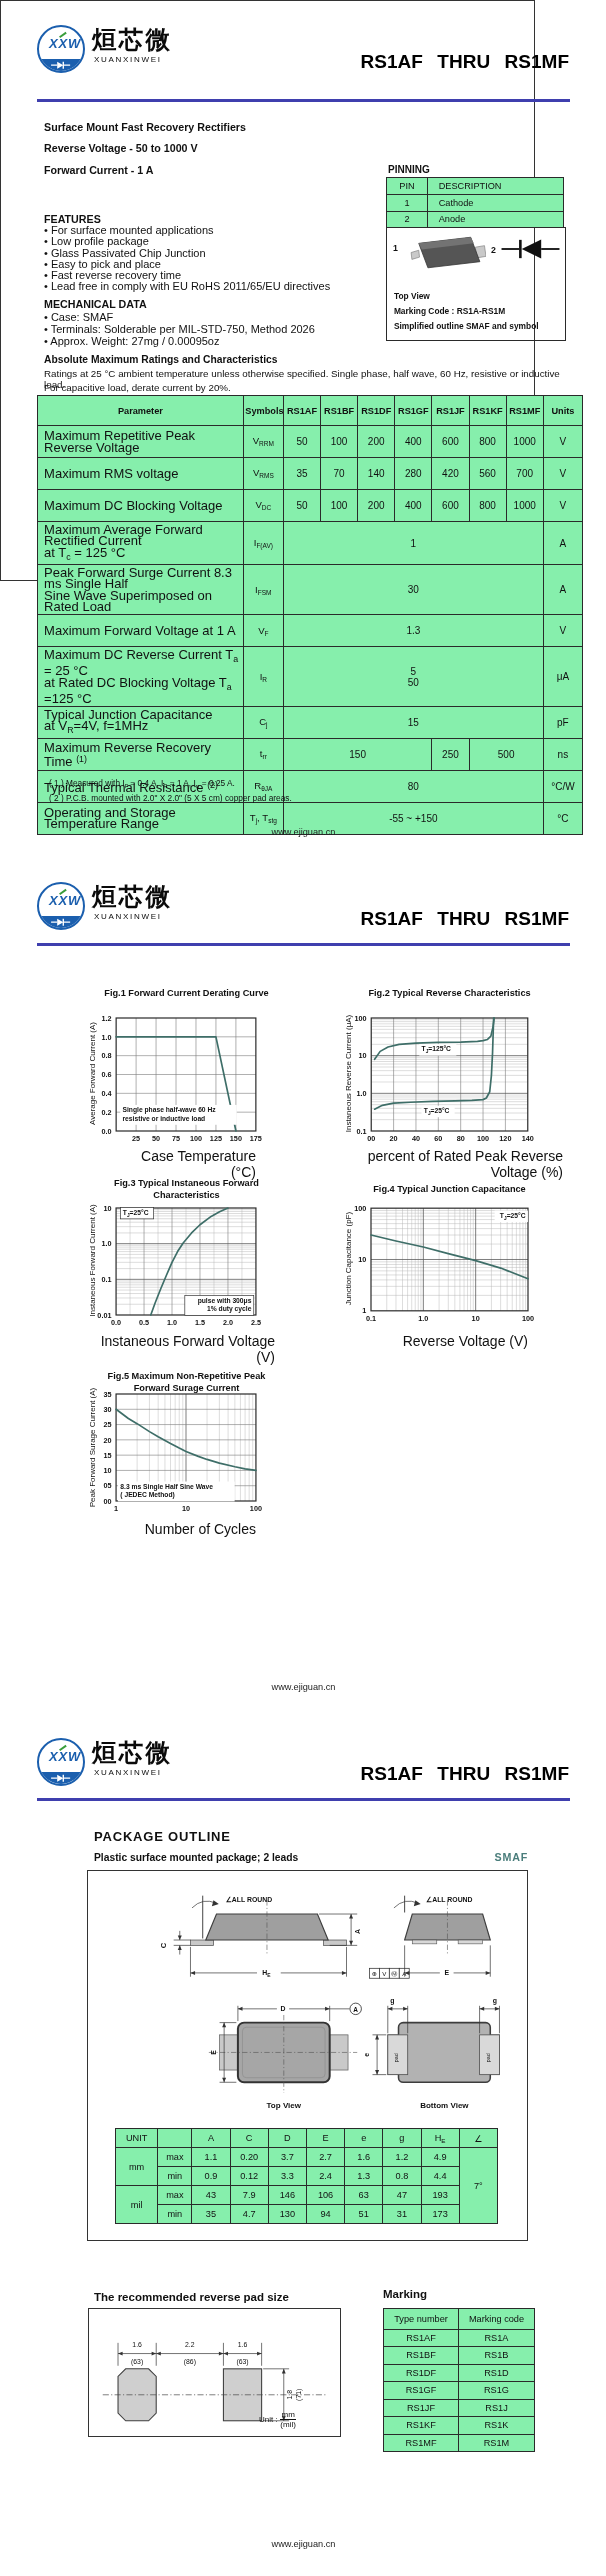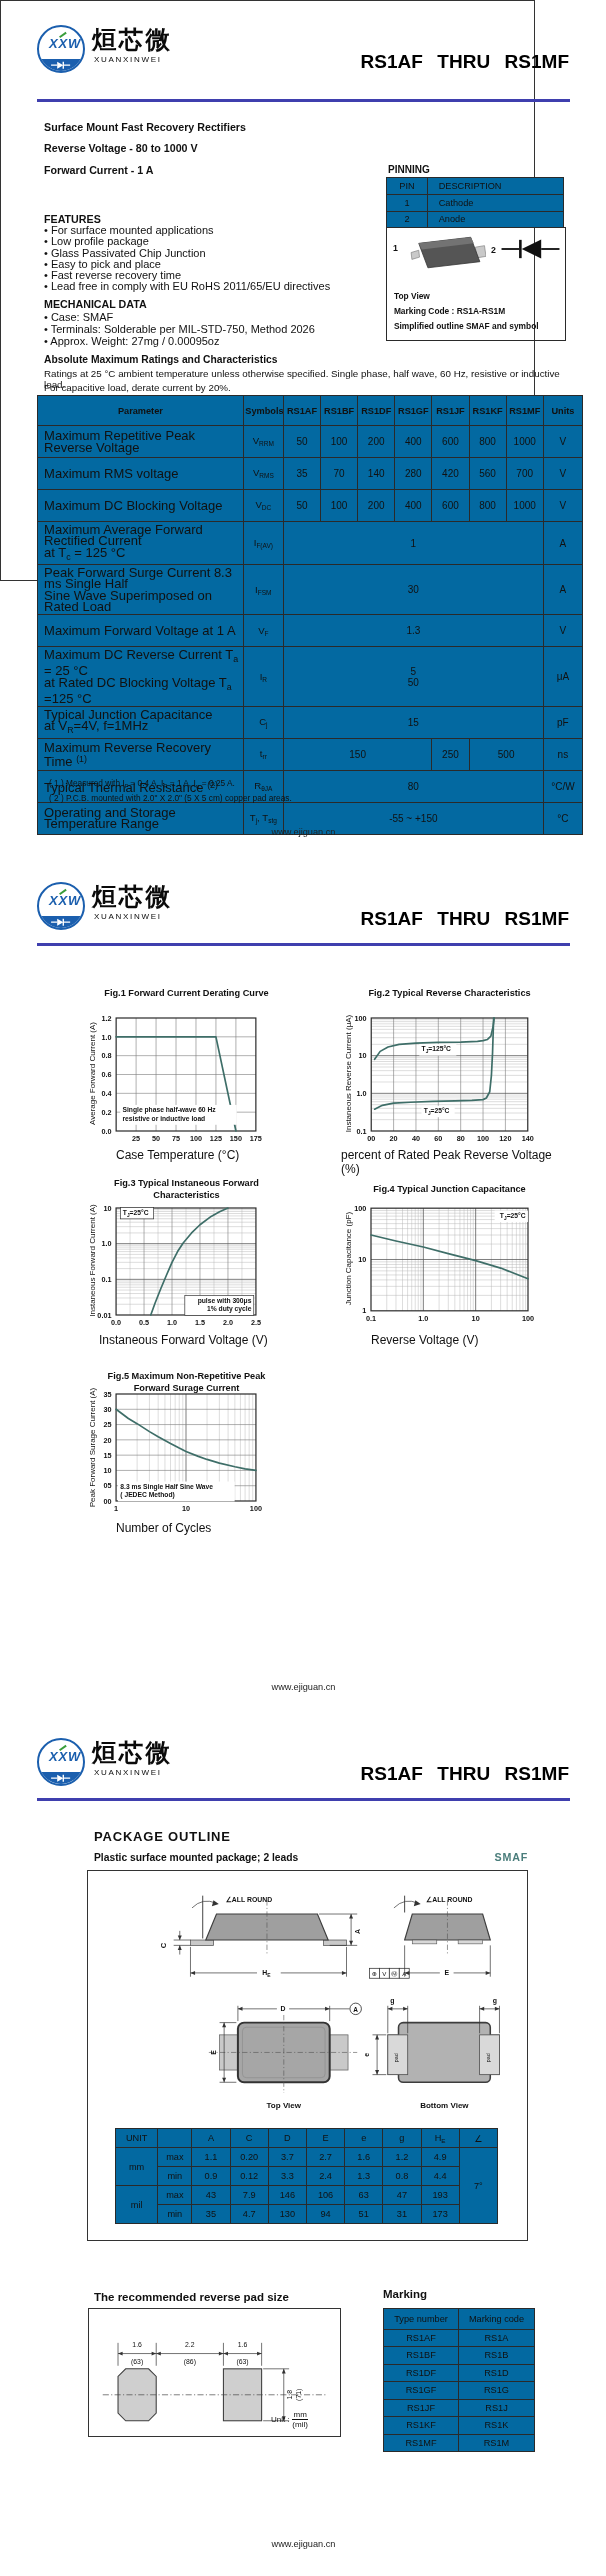--- a/index.html
+++ b/index.html
@@ -16,21 +16,21 @@
   .logo-en{position:absolute;left:57px;top:32px;font-size:8px;letter-spacing:1.7px;color:#0a0a0a}
   .doc-title{width:264px;text-align:right;font-size:19px;font-weight:bold;word-spacing:9.2px;color:#000}
   .rule{left:37px;width:533px;height:3.1px;background:#3f3fae}
   .footer{left:0;width:607px;text-align:center;font-size:9.2px;color:#222}
   
   .intro{left:44px;font-size:10.7px;font-weight:bold}
   .sec-h{left:44px;font-size:10.7px;font-weight:bold}
   .blist{left:44px;font-size:11px;line-height:11.3px}
   .blist div::before{content:"• "}
   .pin-h{font-size:10px;font-weight:bold}
-  table{border-collapse:collapse;table-layout:fixed;background:#0369a1}
+  table{border-collapse:collapse;table-layout:fixed;background:#86efac}
   td,th{border:1.1px solid #2a2a2a;font-weight:normal;overflow:hidden}
   .pin-t{width:178px;font-size:9.2px}
   .pin-t td{height:13.8px;text-align:center}
   .pin-t td.dsc{text-align:left;padding-left:10.7px}
   .pkg-box{left:386px;top:227px;width:178px;height:112px;border:1.1px solid #2a2a2a}
   .pkg-lbl{font-size:8.4px;font-weight:bold}
   .pkg-pin{font-size:8.8px;font-weight:bold}
   .ratings{left:37px;top:395px;width:546px;font-size:9.6px}
   .ratings th{font-size:9.2px;font-weight:bold;height:29px;text-align:center;padding:0 1.5px}
   .ratings td{height:28px;text-align:center;padding:1.5px 2.3px;font-size:10px}
@@ -38,21 +38,21 @@
   .ratings td.scell{font-size:9.6px}
   .sb{font-size:68%;vertical-align:-0.32em}
   .sp{font-size:68%;vertical-align:0.45em}
   .fnote{left:49px;font-size:8.3px}
   .amr-h{left:44px;font-size:10.3px;font-weight:bold}
   .amr-p{left:44px;width:536px;font-size:9.8px}
   
   .figbox{left:36px;top:966px;width:533px;height:579px;border:1.1px solid #333}
   .fig-title{position:absolute;text-align:center;font-size:9.2px;font-weight:bold;line-height:12.2px}
   .plot{position:absolute}
-  .fig-xlabel{position:absolute;text-align:left;font-size:12px;color:#111}
+  .fig-xlabel{position:absolute;text-align:right;font-size:14px;color:#111}
   .fig-ylabel{position:absolute;width:130px;text-align:center;font-size:8px;transform:rotate(-90deg);color:#111}
   
   .po-h{left:94px;font-size:13px;font-weight:bold;letter-spacing:0.8px}
   .po-sub{left:94px;font-size:10.3px;font-weight:bold}
   .smaf{left:429px;width:99px;text-align:right;font-size:10.7px;font-weight:bold;color:#4a7d7b;letter-spacing:0.8px}
   .outline-box{left:87px;top:1870px;width:439px;height:369px;border:1.1px solid #333}
   .dims{left:115px;top:2128px;width:383px;font-size:9.2px}
   .dims td{height:16px;text-align:center}
   .pad-h{font-size:11.5px;font-weight:bold}
   .pad-box{left:88px;top:2308px;width:251px;height:127px;border:1.1px solid #333}
@@ -82,21 +82,21 @@
           </svg>
       </div>
     </div>
     <div class="logo-cn">烜芯微</div>
     <div class="logo-en">XUANXINWEI</div>
   </div>
   <div class="doc-title abs" style="left:305px;top:51px">RS1AF THRU RS1MF</div>
   <div class="rule abs" style="top:99px"></div>
 
   <div class="intro abs" style="top:121px">Surface Mount Fast Recovery Rectifiers</div>
-  <div class="intro abs" style="top:142px">Reverse Voltage - 80 to 1000 V</div>
+  <div class="intro abs" style="top:142px">Reverse Voltage - 50 to 1000 V</div>
   <div class="intro abs" style="top:164px">Forward Current - 1 A</div>
 
   <div class="pin-h abs" style="left:388px;top:164px">PINNING</div>
   <table class="pin-t abs" style="left:386px;top:177px">
       <colgroup>
         <col style="width:41px">
         <col style="width:136px">
       </colgroup>
       <tbody id="pin-body">
         <tr>
@@ -823,21 +823,21 @@
         <text x="201" y="50" font-size="9" text-anchor="middle" fill="#111">1.6</text>
         <text x="201" y="72" font-size="9" text-anchor="middle" fill="#111">(63)</text>
         <line x1="228" y1="78" x2="262" y2="78" stroke="#333" stroke-width="0.9"></line>
         <line x1="228" y1="146" x2="262" y2="146" stroke="#333" stroke-width="0.9"></line>
         <line x1="255" y1="78" x2="255" y2="146" stroke="#333" stroke-width="0.9"></line>
         <polygon points="252.5,84 255,78 257.5,84" fill="#333"></polygon>
         <polygon points="252.5,140 255,146 257.5,140" fill="#333"></polygon>
         <text x="266" y="112" font-size="9" text-anchor="middle" fill="#111" transform="rotate(-90 266 112)">1.8</text>
         <text x="278" y="112" font-size="9" text-anchor="middle" fill="#111" transform="rotate(-90 278 112)">(71)</text>
       </svg>
-    <div class="unit-note abs" style="left:182px;top:101px">
+    <div class="unit-note abs" style="left:170px;top:101px">
       <span>Unit :</span><span class="frac"><span class="top">mm</span><span class="bot">(mil)</span></span>
     </div>
   </div>
 
   <div class="pad-h abs" style="left:383px;top:2288px">Marking</div>
   <table class="marking abs">
     <colgroup>
         <col style="width:75px">
         <col style="width:76px">
       </colgroup>

